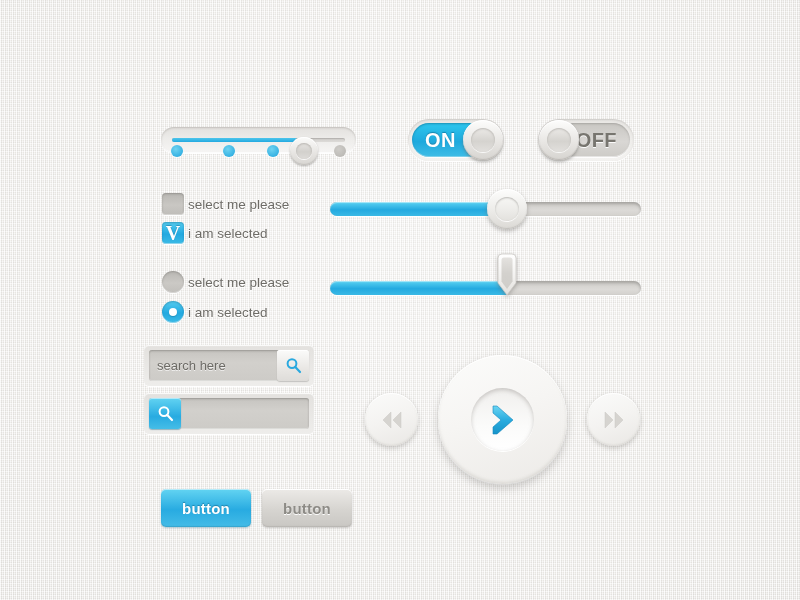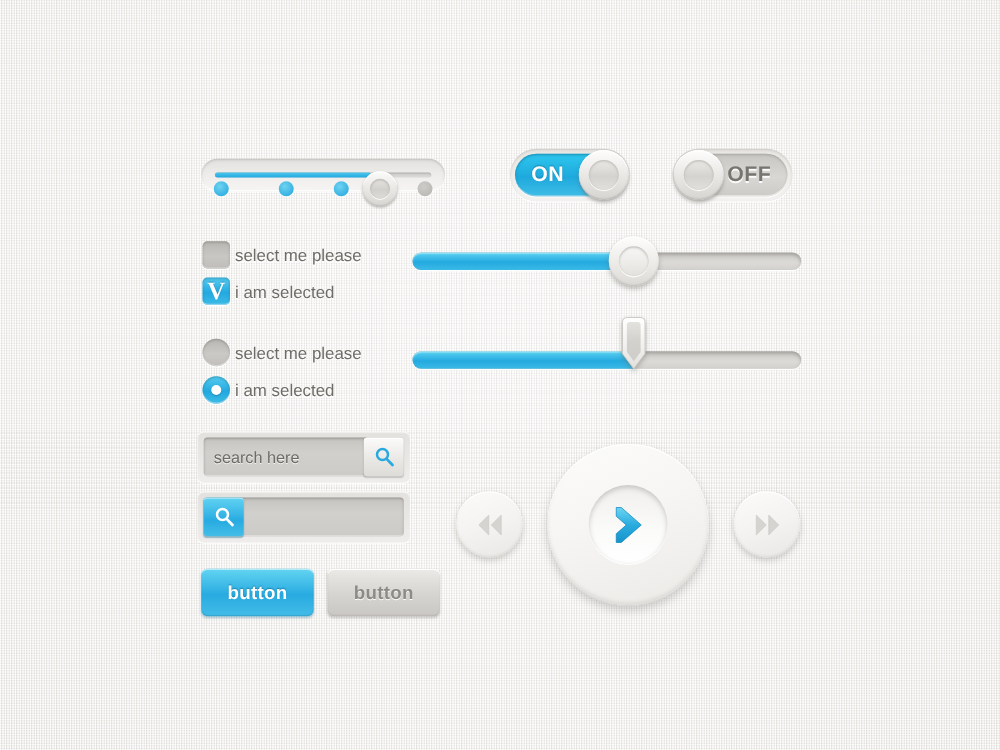--- a/index.html
+++ b/index.html
@@ -126,21 +126,21 @@
     background: linear-gradient(#c9c7c3, #d9d7d4 55%, #cdcbc7);
     box-shadow:
       inset 0 1px 2px rgba(140,138,134,0.55),
       inset 0 -1px 0 rgba(255,255,255,0.55),
       0 1px 0 rgba(255,255,255,0.85);
   }
   .toggle-label {
     position: absolute;
     top: 0; height: 100%;
     display: flex; align-items: center;
-    font-size: 17px; font-weight: 600;
+    font-size: 20px; font-weight: 600;
     letter-spacing: 0.4px;
   }
   .toggle.on .toggle-label {
     left: 13px;
     color: #ffffff;
     text-shadow: 0 -1px 1px rgba(10,90,125,0.55);
   }
   .toggle.off .toggle-label {
     right: 13px;
     color: #77756f;
@@ -300,21 +300,21 @@
   .pin-knob {
     position: absolute;
     top: -28px;
     width: 26px; height: 46px;
     filter: drop-shadow(0 2px 2px rgba(110,108,104,0.45));
   }
 
   
   .search-wrap {
     position: absolute;
-    left: 158px;
+    left: 144px;
     width: 170px; height: 41px;
     border-radius: 5px;
     background: linear-gradient(#e3e1de, #eeedeb);
     box-shadow:
       0 1px 0 rgba(255,255,255,0.95),
       inset 0 1px 1px rgba(255,255,255,0.9);
     padding: 5px;
     display: flex;
     align-items: flex-start;
   }
@@ -367,20 +367,21 @@
   
   .push-btn {
     position: absolute;
     width: 90px; height: 38px;
     border-radius: 5px;
     border: 0;
     cursor: pointer;
     font-family: "Liberation Sans", sans-serif;
     font-size: 15px; font-weight: 700;
     letter-spacing: 0.2px;
+    margin-top: 34px;
   }
   #btn-primary {
     left: 161px; top: 455px;
     background: linear-gradient(#63d4f2, #28abe1 55%, #44bce7);
     color: #ffffff;
     text-shadow: 0 -1px 1px rgba(15,95,130,0.6);
     box-shadow:
       0 1px 2px rgba(60,120,145,0.4),
       inset 0 1px 0 rgba(255,255,255,0.55),
       inset 0 -1px 1px rgba(15,95,130,0.25);

